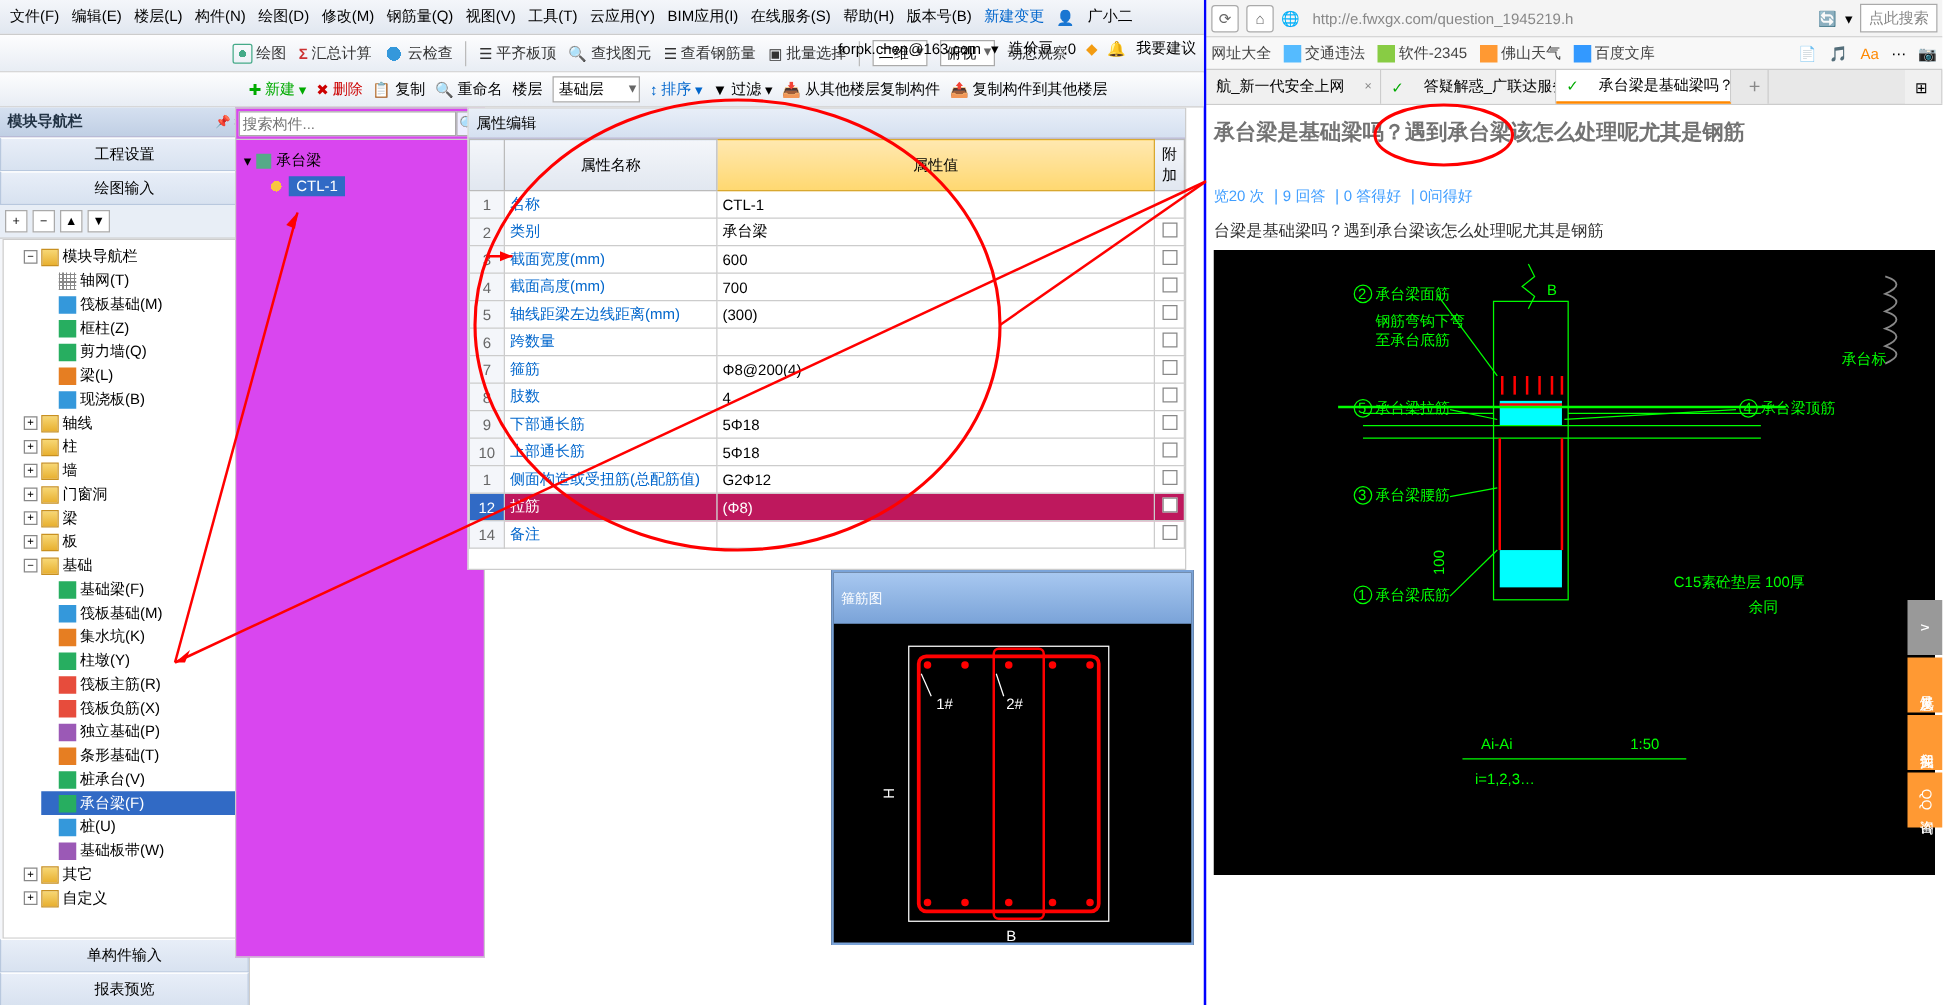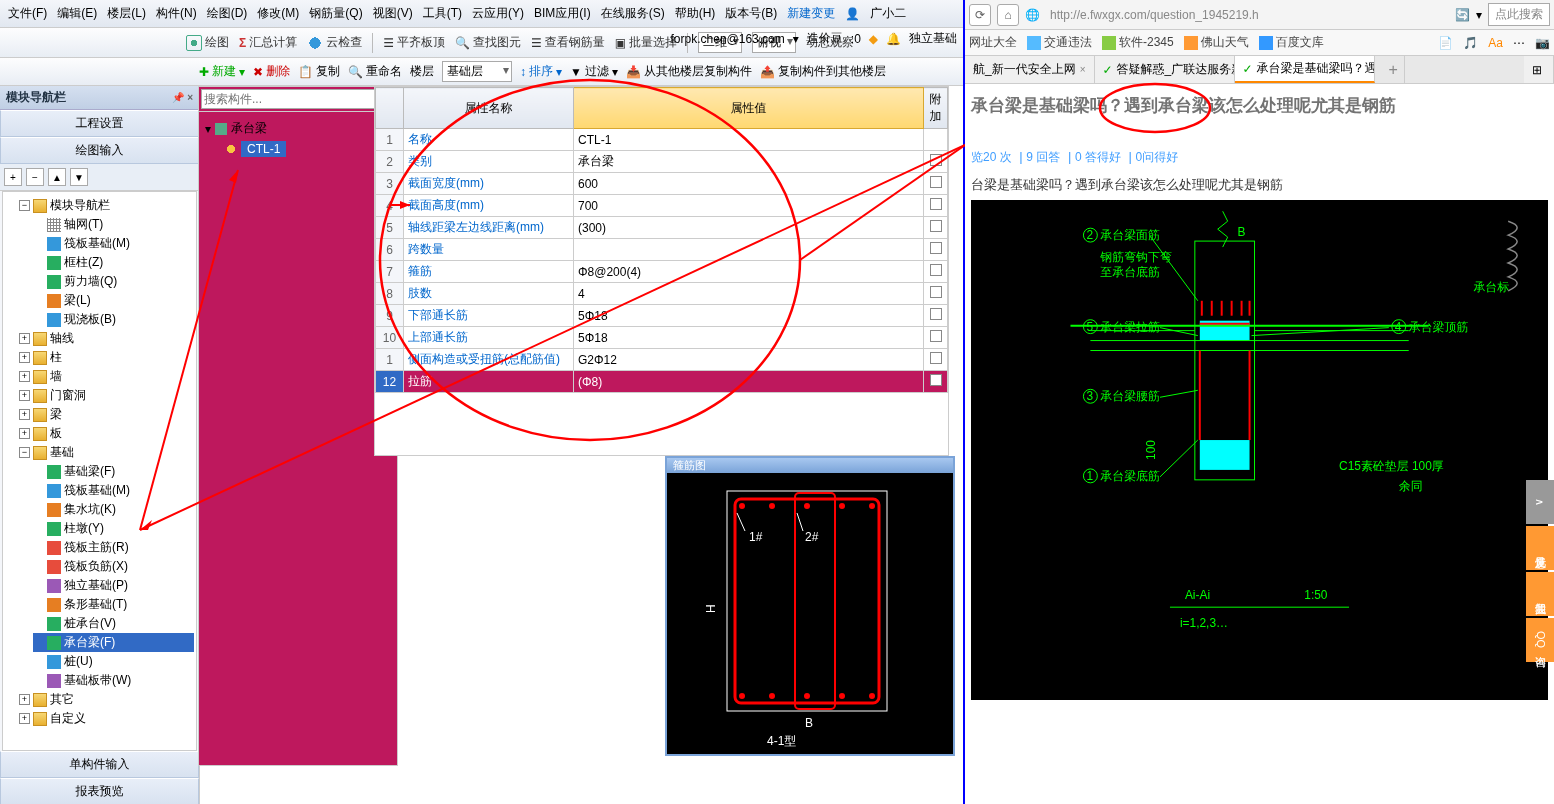--- a/index.html
+++ b/index.html
@@ -47,21 +47,21 @@
 .tree .ticn{width:14px;height:14px;display:inline-block}
 .ic-folder{background:linear-gradient(#f7d774,#e8b030);border:1px solid #c89020}
 .ic-grid{background:repeating-linear-gradient(0deg,#888 0 1px,transparent 1px 3px),repeating-linear-gradient(90deg,#888 0 1px,transparent 1px 3px)}
 .ic-blue{background:#3498db}
 .ic-green{background:#27ae60}
 .ic-red{background:#e74c3c}
 .ic-purple{background:#9b59b6}
 .ic-orange{background:#e67e22}
 
 
-.comp-tree{position:absolute;left:198px;top:86px;width:200px;height:680px;background:#be185d;border:1px solid #ccc}
+.comp-tree{position:absolute;left:188px;top:86px;width:200px;height:680px;background:#d946ef;border:1px solid #ccc}
 .comp-search{display:flex;padding:2px;border-bottom:1px solid #ccc}
 .comp-search input{flex:1;border:1px solid #aaa;padding:2px;color:#888}
 .comp-search .sbtn{width:20px;border:1px solid #aaa;background:#eef;display:flex;align-items:center;justify-content:center}
 .comp-body{padding:6px}
 .comp-body .row{display:flex;align-items:center;gap:4px;padding:2px 0}
 .comp-body .indent{padding-left:20px}
 .ic-gear{width:12px;height:12px;background:radial-gradient(circle,#f9c440 50%,transparent 50%);display:inline-block}
 .ic-beam{width:12px;height:12px;background:#5a8;display:inline-block}
 
 
@@ -74,33 +74,33 @@
 .prop-grid td{border:1px solid #ccc;padding:2px 4px;height:18px}
 .prop-grid td.num{background:#f4f6fa;text-align:center;width:28px;color:#666}
 .prop-grid td.name{color:#06c;width:170px}
 .prop-grid tr.sel td{background:#be185d;color:#fff}
 .prop-grid tr.sel td.num{background:#316ac5;color:#fff}
 .prop-grid td.chk{width:24px;text-align:center}
 .prop-grid td.chk .cb{width:12px;height:12px;border:1px solid #888;display:inline-block;background:#fff}
 
 
 .rebar-view{position:absolute;left:665px;top:456px;width:290px;height:300px;background:#000;border:2px solid #7aa3d8}
-.rebar-view .rtitle{background:linear-gradient(#a8c8f0,#7aa3d8);color:#fff;padding:0 6px;font-size:11px}
+.rebar-view .rtitle{background:linear-gradient(#a8c8f0,#7aa3d8);color:#fff;padding:13px 6px;font-size:11px}
 .rebar-view svg{display:block}
 
 
 .addr-bar{display:flex;align-items:center;height:30px;background:#f4f4f4;border-bottom:1px solid #ccc;padding:0 4px;gap:6px}
 .addr-bar .navbtn{width:22px;height:22px;border:1px solid #aaa;border-radius:3px;background:#fff;display:flex;align-items:center;justify-content:center;color:#666}
 .addr-bar .url{flex:1;color:#888;padding:2px 4px}
 .addr-bar .search{border:1px solid #aaa;padding:2px 6px;color:#888;background:#fff}
 .bookmarks{display:flex;align-items:center;height:26px;background:#f8f8f8;border-bottom:1px solid #ccc;padding:0 4px;gap:10px;font-size:11px}
 .bookmarks .bm{display:flex;align-items:center;gap:3px;color:#444}
 .bookmarks .bmi{width:14px;height:14px;display:inline-block}
 .tabs{display:flex;height:28px;background:#e8e8e8;border-bottom:1px solid #ccc}
-.tab{padding:4px 8px;border-right:1px solid #ccc;background:#f0f0f0;display:flex;align-items:center;gap:4px;max-width:140px;overflow:hidden;white-space:nowrap}
+.tab{padding:4px 8px;border-right:1px solid #ccc;background:#f0f0f0;display:flex;align-items:center;gap:16px;max-width:140px;overflow:hidden;white-space:nowrap}
 .tab.active{background:#fff;border-bottom:2px solid #ff8800}
 .tab .x{color:#888;font-size:10px}
 .tab .plus{color:#888;font-size:16px;padding:0 6px}
 .page-content{padding:10px 6px}
 .page-title{font-size:17px;font-weight:bold;color:#737373;margin-bottom:32px}
 .page-meta{color:#409eff;font-size:13px;margin-bottom:10px}
 .page-meta span{margin-right:4px}
 .page-sub{color:#333;font-size:13px;margin-bottom:6px}
 .cad-view{width:100%;height:500px;background:#000;position:relative}
 .cad-view svg{width:100%;height:100%}
@@ -140,21 +140,21 @@
       <span>广小二</span>
     </div>
 
     <div style="position:absolute;right:6px;top:30px;display:flex;gap:8px;align-items:center;z-index:10">
       <span class="user-info">forpk.chen@163.com</span>
         <span>▾</span>
       <span>造价豆</span>
         <span class="price">:0</span>
       <span class="icon-diamond">◆</span>
       <span class="icon-bell">🔔</span>
-      <span class="suggest">独立基础</span>
+      <span class="suggest">我要建议</span>
     </div>
 
     <div class="toolbar">
       <div style="width:170px"></div>
       <div class="tbtn">
           <span class="i idraw"></span>
           <span>绘图</span>
         </div>
       <div class="tbtn">
           <span style="color:#c33;font-weight:bold">Σ</span>
@@ -380,20 +380,21 @@
             <span>承台梁</span>
           </div>
         <div class="row indent">
             <span class="ic-gear"></span>
             <span class="sel" style="background:#316ac5;color:#fff;padding:1px 6px">CTL-1</span>
           </div>
       </div>
     </div>
 
     <div class="prop-panel">
+      <div class="prop-title">属性编辑</div>
       <div class="prop-grid">
         <table>
           <tbody>
               <tr>
             <th></th>
             <th>属性名称</th>
             <th class="val">属性值</th>
             <th>附加</th>
           </tr>
           </tbody>
@@ -461,20 +462,26 @@
               <tr>
                 <td class="num">1</td>
                 <td class="name">侧面构造或受扭筋(总配筋值)</td>
                 <td>G2Φ12</td>
                 <td class="chk"><span class="cb"></span></td>
               </tr>
               <tr class="sel">
                 <td class="num">12</td>
                 <td class="name">拉筋</td>
                 <td>(Φ8)</td>
+                <td class="chk"><span class="cb"></span></td>
+              </tr>
+              <tr>
+                <td class="num">14</td>
+                <td class="name">备注</td>
+                <td></td>
                 <td class="chk"><span class="cb"></span></td>
               </tr>
             </tbody>
         </table>
       </div>
     </div>
 
     <div class="rebar-view">
       <div class="rtitle">箍筋图</div>
       <svg width="286" height="278" viewBox="0 0 286 278">

